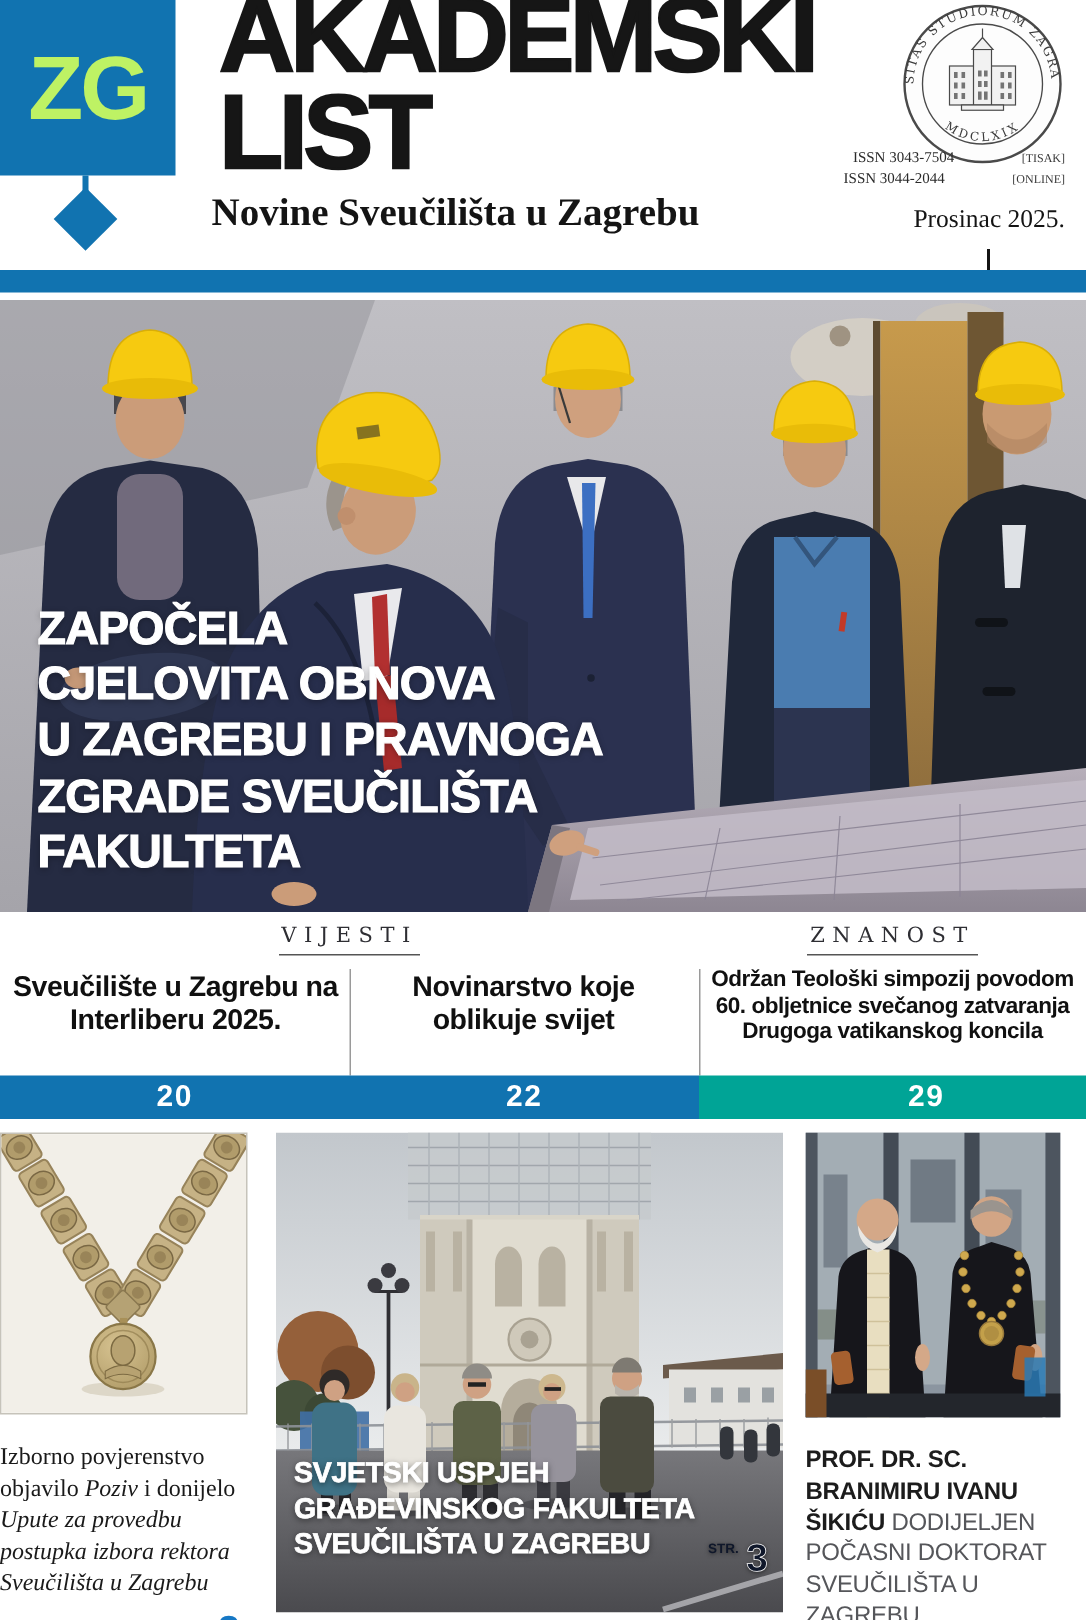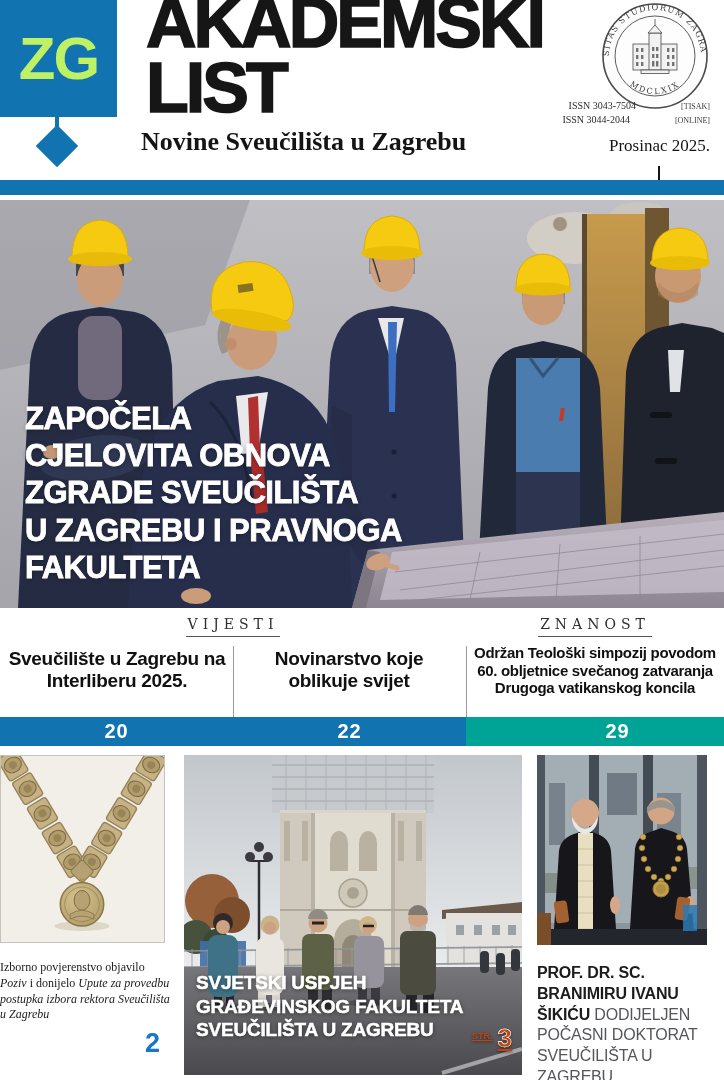--- a/index.html
+++ b/index.html
@@ -50,30 +50,30 @@
   .pagebars .blue span{width:233px;}
   .pagebars .tealc{width:258px;background:var(--teal,#00a496);padding-left:45px;}
   .pagebars span{display:flex;align-items:center;justify-content:center;color:#fff;font-weight:bold;
                  font-size:20px;letter-spacing:1px;height:100%;width:100%;}
   
   .story{position:absolute;top:755px;}
   .story-l{left:0;width:172px;}
   .story-m{left:184px;width:338px;height:320px;}
   .story-r{left:537px;width:170px;}
   .photo-frame{border:1px solid #c6c3ba;box-sizing:border-box;}
-  .serif-txt{margin-top:13px;font-family:"Liberation Serif",serif;font-size:12px;line-height:1.32;
+  .serif-txt{margin-top:13px;font-family:"Liberation Serif",serif;font-size:16px;line-height:1.32;
              color:#1a1a1a;width:170px;}
   .serif-txt .it{font-style:italic;}
   .str-row{display:flex;justify-content:flex-end;align-items:flex-end;gap:6px;margin-top:8px;padding-right:12px;}
   .str-num{font-size:27px;font-weight:bold;color:var(--page-number-blue,#1678c5);line-height:.9;}
   .story-m .caption{position:absolute;left:12px;bottom:34px;width:280px;font-size:19px;font-weight:bold;
                     color:#fff;line-height:1.22;letter-spacing:-.2px;-webkit-text-stroke:.5px #fff;
                     text-shadow:0 1px 4px rgba(0,0,0,.55);}
-  .story-m .str-over{position:absolute;right:10px;bottom:26px;display:flex;align-items:center;gap:5px;
-                     color:#c2410c;text-shadow:0 1px 3px rgba(0,0,0,.6);text-decoration:underline;}
+  .story-m .str-over{position:absolute;right:10px;bottom:26px;display:flex;align-items:flex-start;gap:5px;
+                     color:#0f172a;text-shadow:0 1px 3px rgba(0,0,0,.6);}
   .story-m .str-over .sl{font-size:9px;font-weight:bold;padding-bottom:4px;}
   .story-m .str-over .sn{font-size:26px;font-weight:bold;line-height:.85;-webkit-text-stroke:.5px #fff;}
   .sans-txt{margin-top:14px;font-size:16px;line-height:1.3;width:172px;letter-spacing:-.2px;}
   .sans-txt .b{font-weight:bold;color:#1c1c1c;}
   .sans-txt .r{color:#55565a;}
 </style>
 </head>
 <body>
 
 <div class="page">
@@ -266,22 +266,22 @@
       </g>
 
       <g>
         <ellipse cx="378" cy="362" rx="12" ry="8" fill="#cfa07e" transform="rotate(-18 378 362)"></ellipse>
         <rect x="384" y="364" width="16" height="5" rx="2.5" fill="#cfa07e" transform="rotate(18 392 366)"></rect>
       </g>
     </svg>
     <div class="lead-headline">
       <div>ZAPOČELA</div>
       <div>CJELOVITA OBNOVA</div>
+      <div>U ZAGREBU I PRAVNOGA</div>
       <div>ZGRADE SVEUČILIŠTA</div>
-      <div>U ZAGREBU I PRAVNOGA</div>
       <div>FAKULTETA</div>
     </div>
   </section>
 
   <section class="teasers">
     <div class="sec-label l1"><i>VIJESTI</i></div>
     <div class="sec-label l2"><i>ZNANOST</i></div>
     <div class="vdiv d1"></div>
     <div class="vdiv d2"></div>
     <div class="tease c1">Sveučilište u Zagrebu na Interliberu 2025.</div>

